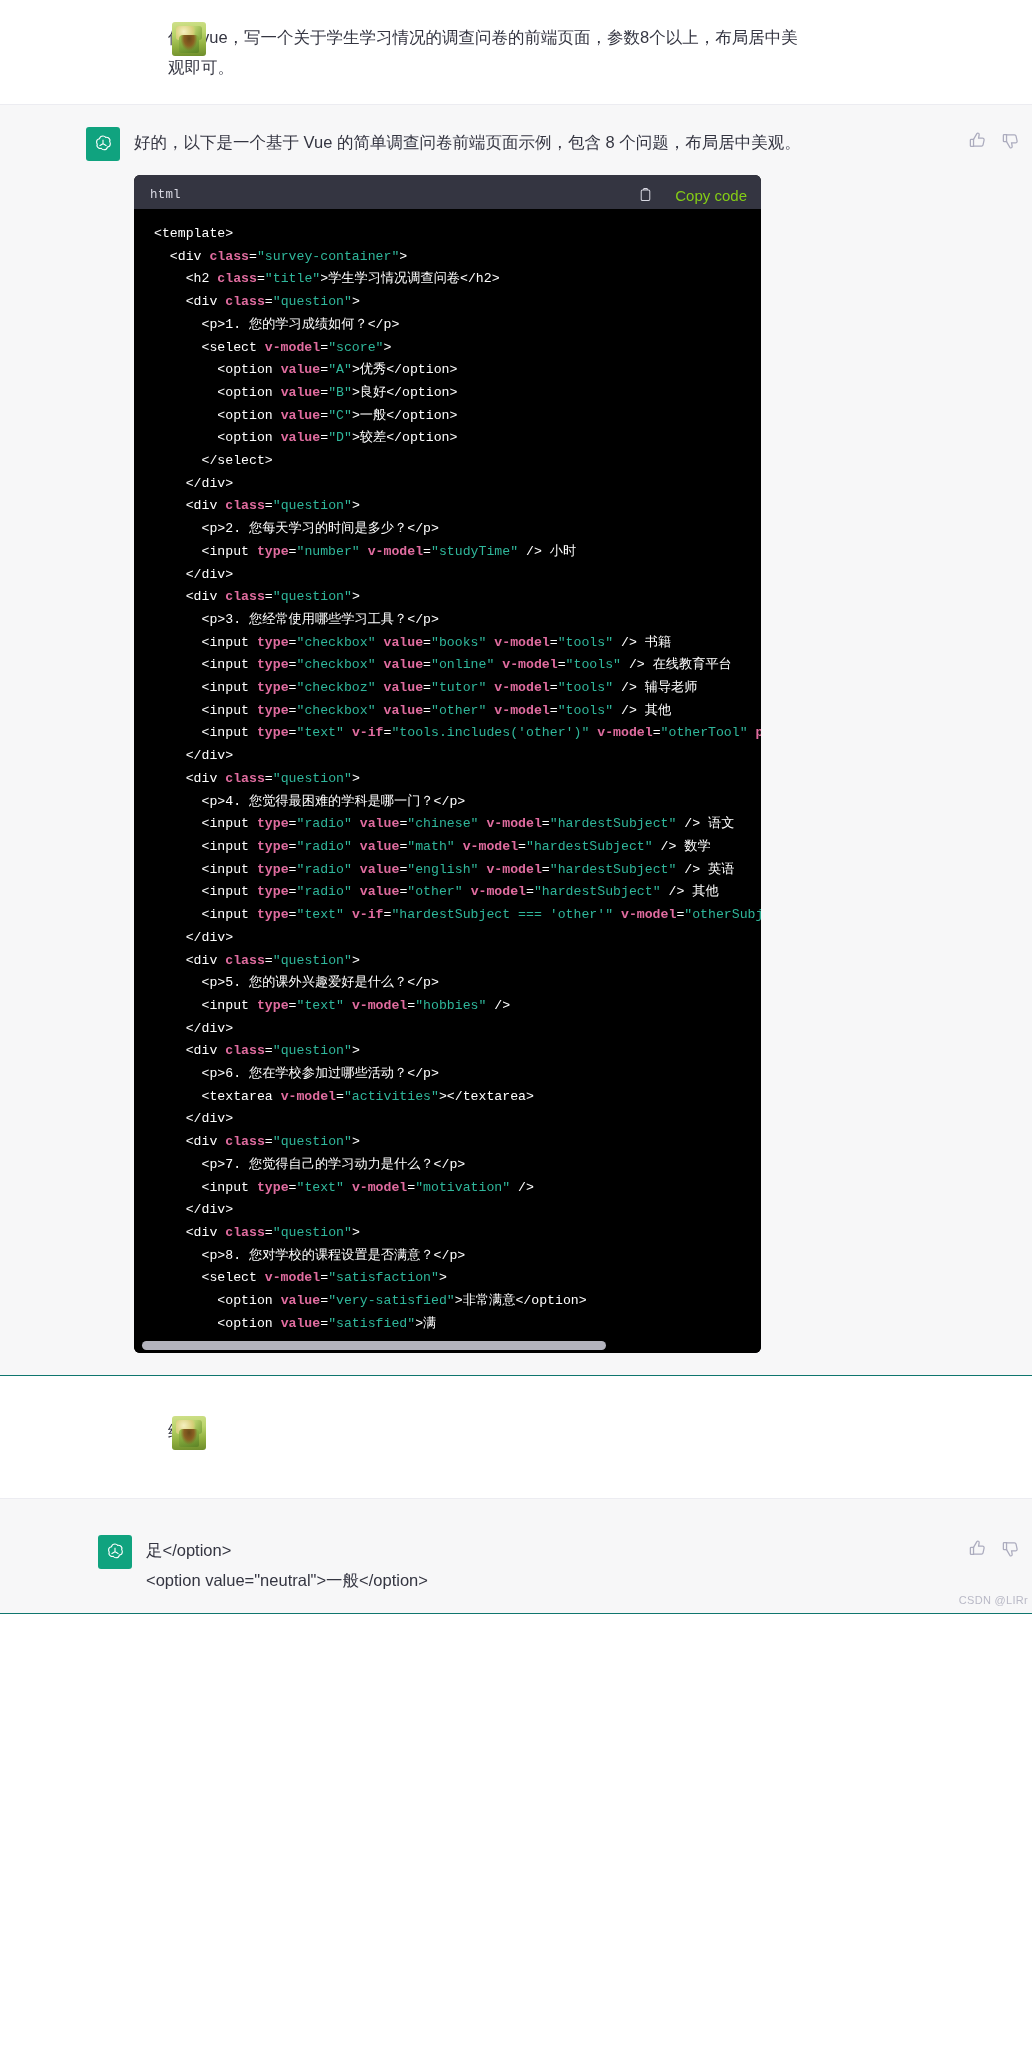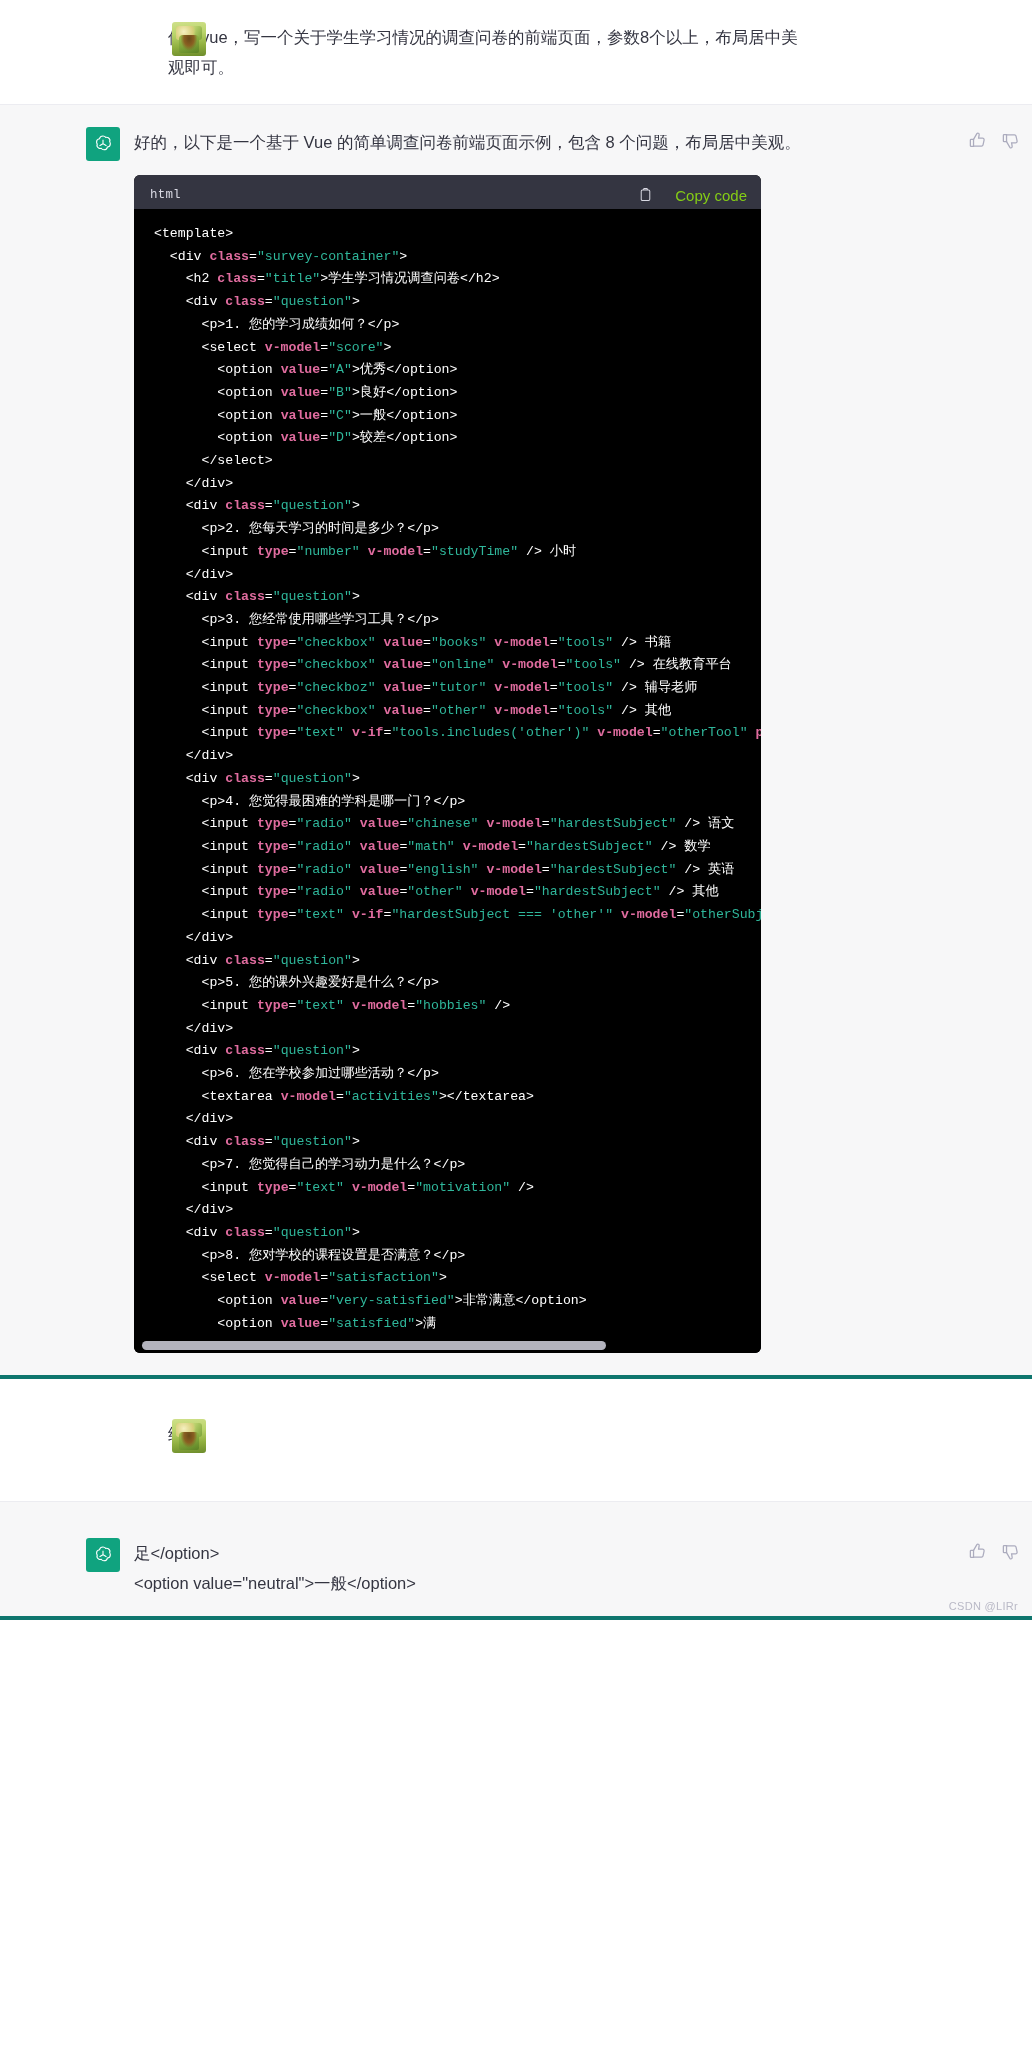--- a/index.html
+++ b/index.html
@@ -12,21 +12,21 @@
   .page { width: 1032px; position: relative; overflow: hidden; }
 
   
   .msg {
     display: flex;
     width: 100%;
     padding: 22px 0 22px 0;
     position: relative;
   }
   .msg.user   { background: #ffffff; }
-  .msg.assist { background: #f7f7f8; border-top: 1px solid #ececf1; border-bottom: 4px solid #0f766e; }
+  .msg.assist { background: #f7f7f8; border-top: 1px solid #ececf1; border-bottom: 1px solid #0f766e; }
 
   .msg-inner {
     display: flex;
     width: 100%;
     padding-left: 86px;
     padding-right: 20px;
     position: relative;
   }
 
   
@@ -153,21 +153,21 @@
     left: 0; top: 0;
     height: 9px;
     width: 76%;
     background: #b3b3bd;
     border-radius: 5px;
   }
 
   
   .watermark {
     position: absolute;
-    right: 14px;
+    right: 4px;
     bottom: 8px;
     font-size: 11px;
     color: #b9b9c6;
     letter-spacing: .3px;
     font-family: "Liberation Sans", sans-serif;
   }
 </style>
 </head>
 <body>
 
@@ -278,21 +278,21 @@
 
   <div class="msg user" style="padding:40px 0 48px 0;">
     <div class="msg-inner">
       <div class="avatar avatar-user"></div>
       <div class="msg-body">
         <div class="msg-text">继续</div>
       </div>
     </div>
   </div>
 
-  <div class="msg assist" style="padding:36px 0 18px 0;">
+  <div class="msg assist" style="padding:36px 0 18px 12px;">
     <div class="msg-inner">
       <div class="avatar avatar-assist">
         <svg width="22" height="22" viewBox="0 0 24 24" fill="none" stroke="#ffffff" stroke-width="1.2">
           <path d="M12 3.2c-1.9 0-3.4 1.3-3.8 3 -1.8.2-3.2 1.7-3.2 3.6 0 .8.3 1.6.7 2.2 -.6 1.6 0 3.5 1.5 4.4 .9.5 1.9.6 2.8.3 .7 1 1.8 1.6 3 1.6 1.9 0 3.4-1.3 3.8-3 1.8-.2 3.2-1.7 3.2-3.6 0-.8-.3-1.6-.7-2.2 .6-1.6 0-3.5-1.5-4.4 -.9-.5-1.9-.6-2.8-.3 -.7-1-1.8-1.6-3-1.6z"></path>
           <path d="M12 7.3v4.4l3.8 2.2M12 11.7L8.2 13.9"></path>
         </svg>
       </div>
       <div class="msg-body">
         <div class="msg-text">足&lt;/option&gt;</div>
         <div class="msg-text">&lt;option value="neutral"&gt;一般&lt;/option&gt;</div>

